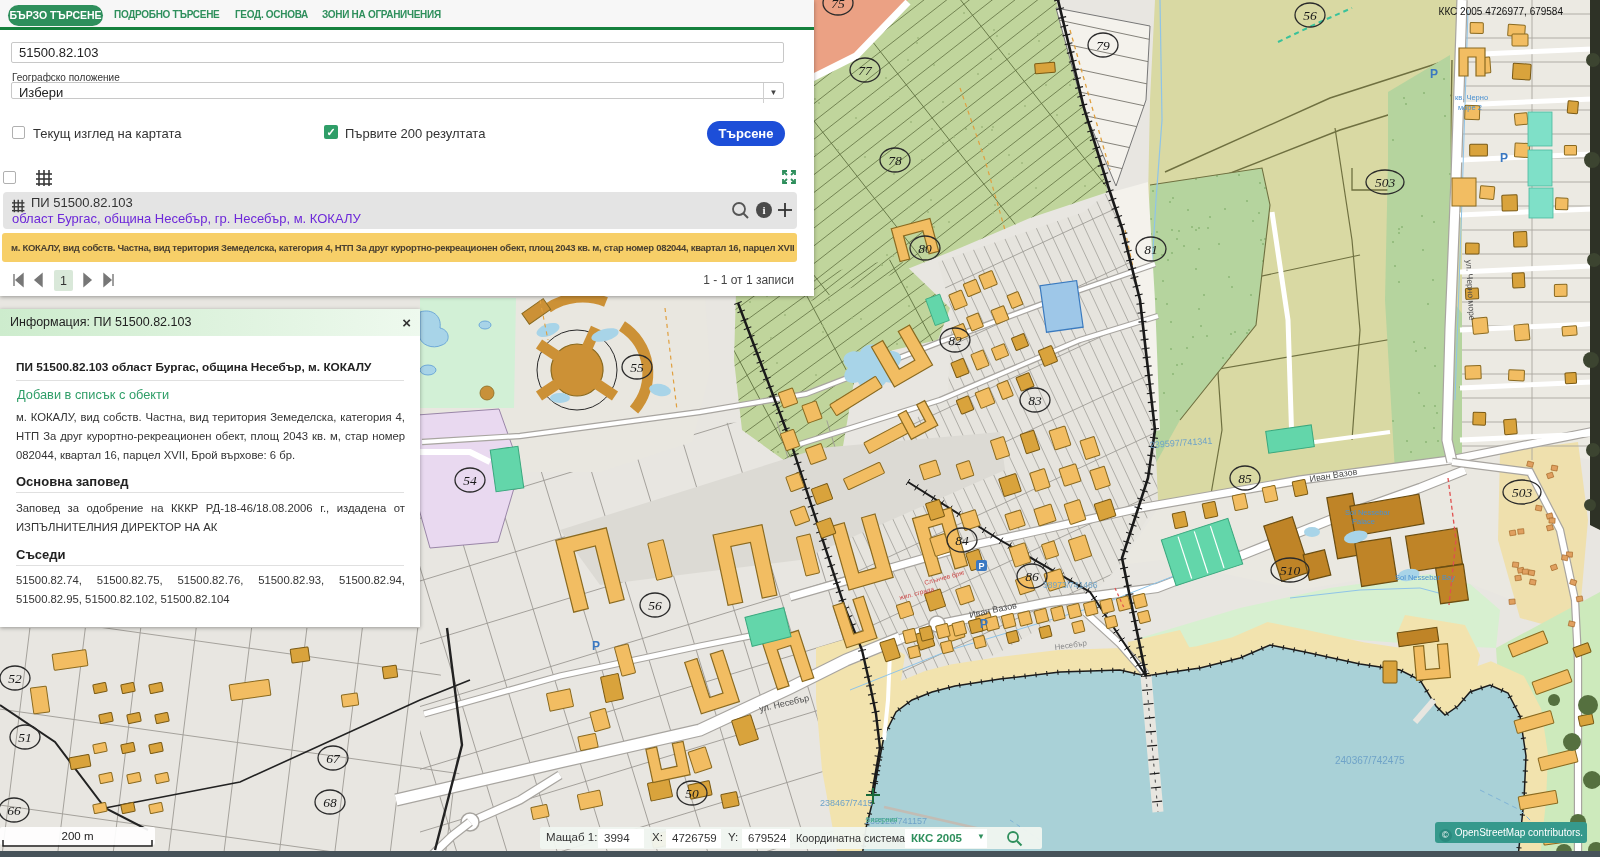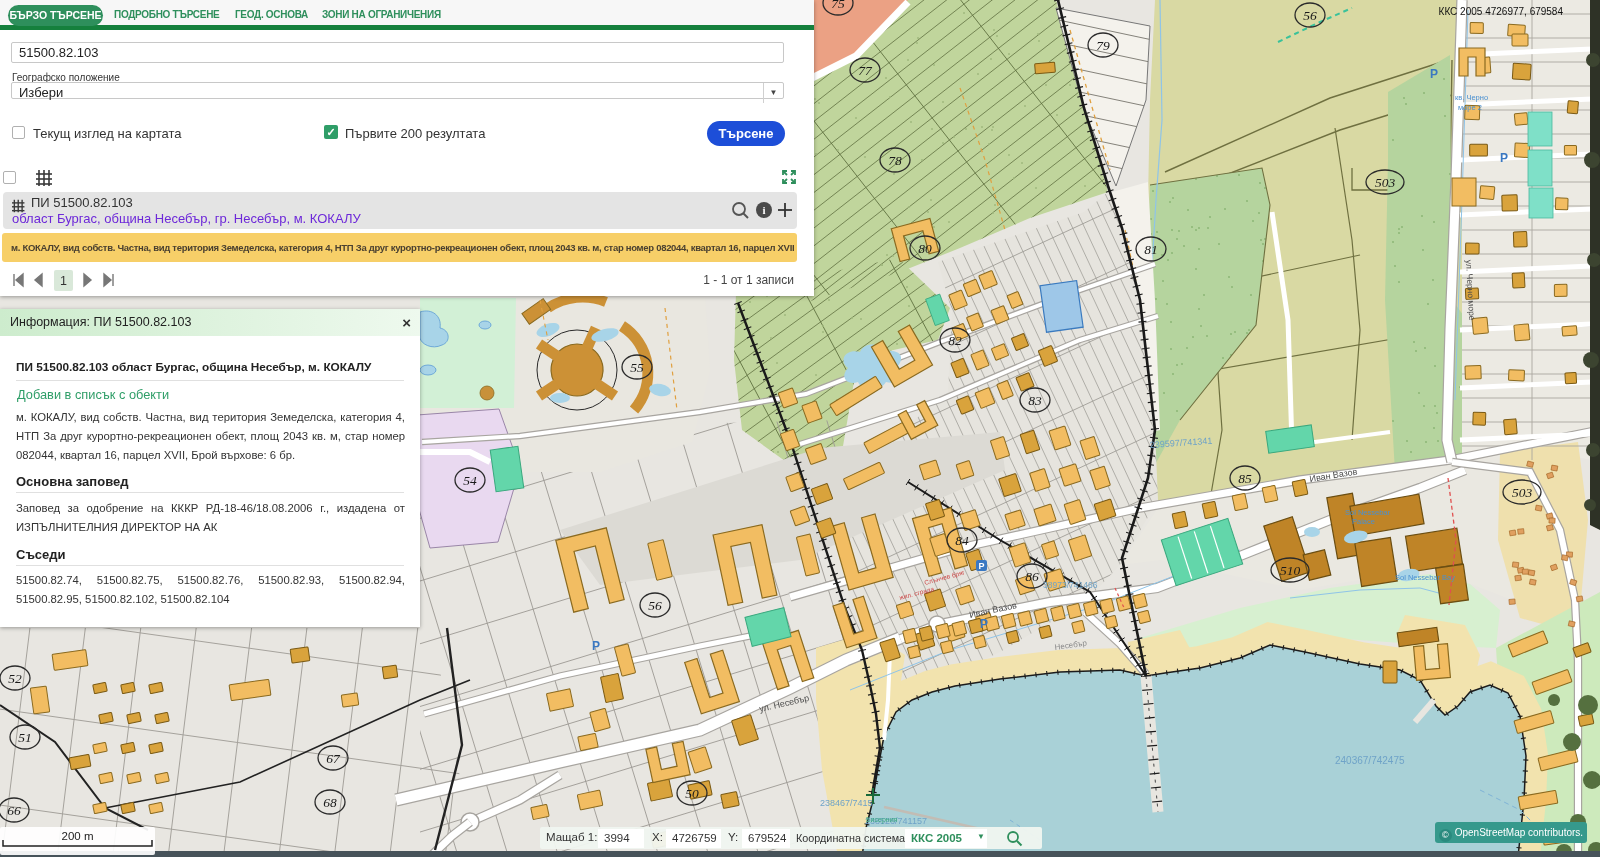--- a/index.html
+++ b/index.html
@@ -1,36 +1,36 @@
 <!DOCTYPE html>
 <html><head><meta charset="utf-8"><style>
 *{margin:0;padding:0;box-sizing:border-box}
 html,body{width:1600px;height:857px;overflow:hidden;font-family:"Liberation Sans",sans-serif}
 #stage{position:relative;width:1600px;height:857px;overflow:hidden;background:#e8e6e1}
 #map{position:absolute;left:0;top:0}
 .panel{position:absolute;background:#fff;box-shadow:0 1px 4px rgba(0,0,0,.35)}
 #sp{left:0;top:0;width:814px;height:296px}
-#tabs{position:absolute;left:0;top:0;width:814px;height:30px;background:#f7f7f7;border-bottom:5px solid #15803d}
+#tabs{position:absolute;left:0;top:0;width:814px;height:30px;background:#f7f7f7;border-bottom:3px solid #15803d}
 .tab{position:absolute;top:0;height:30px;line-height:30px;color:#2e8f5c;font-weight:bold;font-size:10px;letter-spacing:-0.3px;white-space:nowrap}
 #tabpill{position:absolute;left:8px;top:5px;width:95px;height:21px;background:#2e8f5c;border-radius:11px;color:#fff;font-weight:bold;font-size:10.5px;text-align:center;line-height:21px;white-space:nowrap}
 .inp{position:absolute;border:1px solid #c8c8c8;border-radius:2px;background:#fff;font-size:13px;color:#222;padding-left:7px}
 .lbl{position:absolute;font-size:10px;color:#333}
 .cb{position:absolute;width:13px;height:13px;border:1px solid #b0b0b0;border-radius:2px;background:#fff}
 .cbg{position:absolute;width:14px;height:14px;border-radius:2px;background:#2f9e68;color:#fff;font-size:11px;font-weight:bold;text-align:center;line-height:14px}
 #btns{position:absolute;left:707px;top:121px;width:78px;height:25px;background:#1d4ed8;border-radius:13px;color:#fff;font-weight:bold;font-size:13px;text-align:center;line-height:25px}
 #grow{position:absolute;left:3px;top:192px;width:794px;height:37px;background:#e4e4e4;border-radius:4px}
 #yrow{position:absolute;left:2px;top:233px;width:795px;height:29px;background:#f7cf68;border-radius:3px;color:#4a4030;font-size:9.5px;letter-spacing:-0.3px;line-height:29px;white-space:nowrap;overflow:hidden;padding-left:9px;font-weight:bold}
 #ip{left:0;top:309px;width:420px;height:318px}
 #iph{position:absolute;left:0;top:0;width:420px;height:27px;background:linear-gradient(90deg,#cdeccd,#eef9ee);font-size:12.5px;color:#222;line-height:27px;padding-left:10px}
 .hr{position:absolute;left:16px;width:388px;border-top:1px solid #e0e0e0}
 .ipt{position:absolute;left:16px;width:389px;font-size:11.3px;color:#333;text-align:justify;line-height:19px}
 .h2{position:absolute;left:16px;font-size:13px;font-weight:bold;color:#222}
 #bbar{position:absolute;left:540px;top:827px;width:502px;height:22px;background:rgba(240,246,240,.95);border-radius:2px;font-size:11.5px;color:#333}
 .binp{position:absolute;top:1.5px;height:19px;background:#fff;font-size:11.5px;color:#333;padding:3px 0 0 6px}
-#sbar{position:absolute;left:0;top:827px;width:155px;height:28px;background:rgba(255,255,255,.92);border-radius:2px;text-align:center;font-size:11.5px;color:#222;line-height:19px}
+#sbar{position:absolute;left:0;top:827px;width:155px;height:18px;background:rgba(255,255,255,.92);border-radius:2px;text-align:center;font-size:11.5px;color:#222;line-height:19px}
 #cpy{position:absolute;left:1435px;top:822px;width:152px;height:21px;background:#36998c;border-radius:3px;color:#fff;font-size:10px;line-height:21px;text-align:center;white-space:nowrap}
 #dstrip{position:absolute;left:0;top:851px;width:1600px;height:6px;background:#47535a}
 </style></head><body>
 <div id="stage">
 <svg id="map" width="1600" height="857" viewBox="0 0 1600 857">
       <defs>
         <clipPath id="clipScrub1">
           <polygon points="1150.0,185.0 1262.0,168.0 1270.0,205.0 1256.0,325.0 1180.0,420.0 1152.0,470.0 1146.0,300.0"></polygon>
         </clipPath>
         <clipPath id="clipScrub2">

